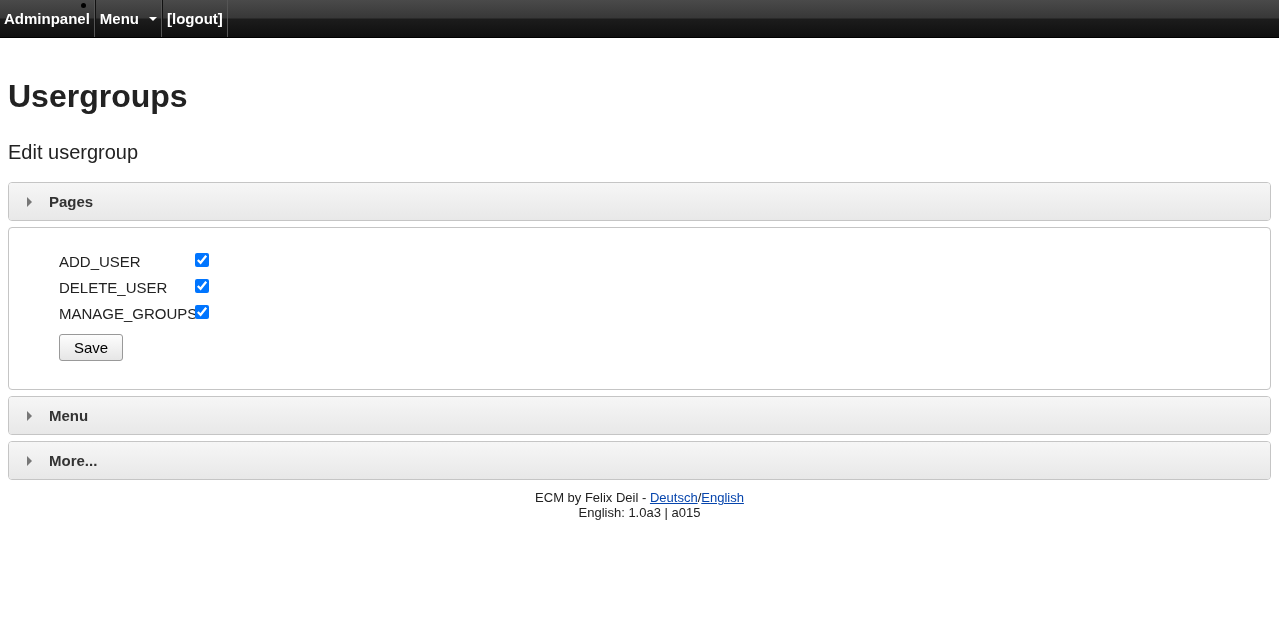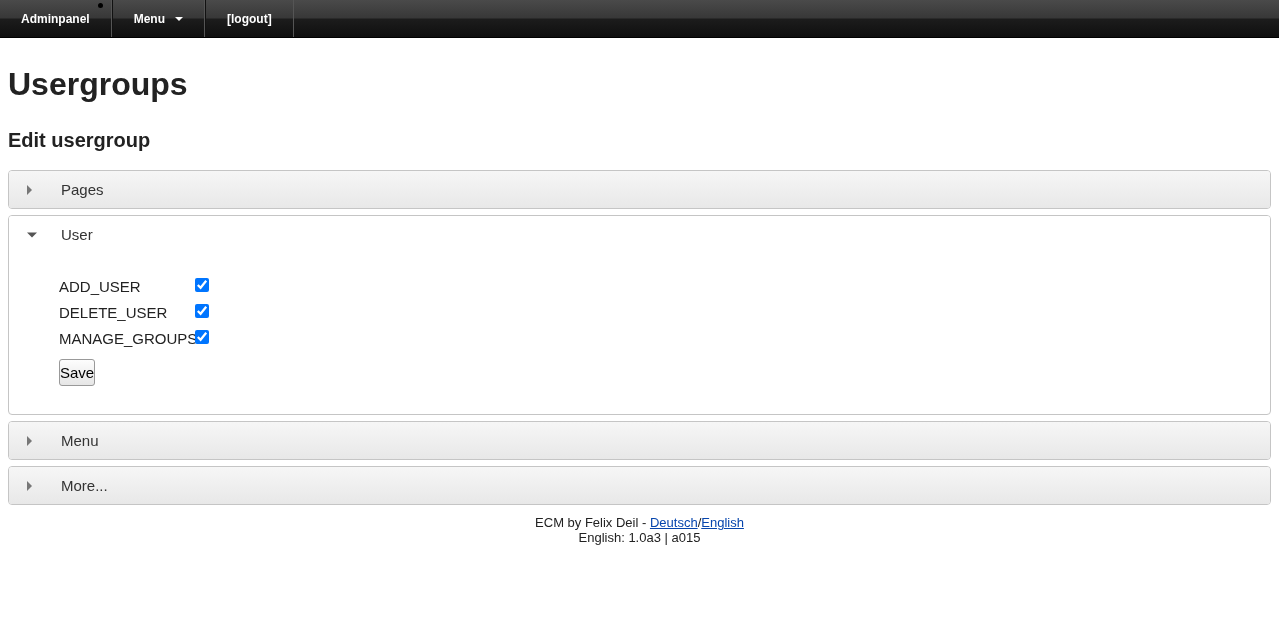--- a/index.html
+++ b/index.html
@@ -13,24 +13,24 @@
   .topbar {
     background: linear-gradient(to bottom, #4a4a4a 0%, #383838 48%, #1c1c1c 52%, #0f0f0f 100%);
     height: 38px;
     display: flex;
     align-items: stretch;
     border-bottom: 1px solid #000;
   }
   .topbar-item {
     color: #fff;
     font-weight: bold;
-    font-size: 12px;
+    font-size: 15px;
     display: flex;
     align-items: center;
-    padding: 0 21px;
+    padding: 0 4px;
     border-right: 1px solid #555;
     border-left: 1px solid #111;
     cursor: pointer;
     position: relative;
   }
   .topbar-item:first-child { border-left: none; }
   .topbar-caret {
     width: 0; height: 0;
     border-left: 4px solid transparent;
     border-right: 4px solid transparent;
@@ -43,43 +43,44 @@
     width: 5px; height: 5px;
     background: #000;
     border-radius: 50%;
   }
   .content {
     padding: 10px 8px;
   }
   h1.page-title {
     font-size: 32px;
     font-weight: bold;
-    margin: 18px 0 10px 0;
+    margin: 30px 0 10px 0;
   }
   h2.sub-title {
     font-size: 20px;
-    font-weight: bold;
+    font-weight: normal;
     margin: 26px 0 18px 0;
   }
   .accordion {
     margin: 0;
   }
   .acc-section {
     border: 1px solid #c5c5c5;
     border-radius: 4px;
     margin-bottom: 6px;
     overflow: hidden;
   }
   .acc-header {
     background: linear-gradient(to bottom, #f6f6f6, #e8e8e8);
-    padding: 10px 14px 10px 52px;
+    padding: 10px 14px 10px 40px;
     position: relative;
     cursor: pointer;
     color: #333;
     font-size: 15px;
+    font-weight: bold;
   }
   .acc-section.active .acc-header {
     background: #fff;
   }
   .acc-tri {
     position: absolute;
     left: 18px;
     top: 50%;
     transform: translateY(-50%);
     width: 0; height: 0;
@@ -104,21 +105,21 @@
   }
   .perm-label {
     width: 132px;
     font-size: 15px;
   }
   .perm-check {
     width: 14px; height: 14px;
   }
   .save-btn {
     margin-top: 6px;
-    padding: 4px 0;
+    padding: 4px 14px;
     font-size: 15px;
     background: linear-gradient(to bottom, #fdfdfd, #e6e6e6);
     border: 1px solid #999;
     border-radius: 3px;
     cursor: pointer;
   }
   .footer {
     text-align: center;
     font-size: 13px;
     color: #222;
@@ -153,24 +154,20 @@
   <div class="accordion">
 
     <div class="acc-section">
       <div class="acc-header">
         <span class="acc-tri closed"></span>
         <span>Pages</span>
       </div>
     </div>
 
     <div class="acc-section active">
-      <div class="acc-header">
-        <span class="acc-tri open"></span>
-        <span>User</span>
-      </div>
       <div class="acc-body">
         <div id="perm-rows">
             <div class="perm-row">
               <span class="perm-label">ADD_USER</span>
               <input type="checkbox" class="perm-check" checked="" style="">
             </div>
             <div class="perm-row">
               <span class="perm-label">DELETE_USER</span>
               <input type="checkbox" class="perm-check" checked="" style="">
             </div>

